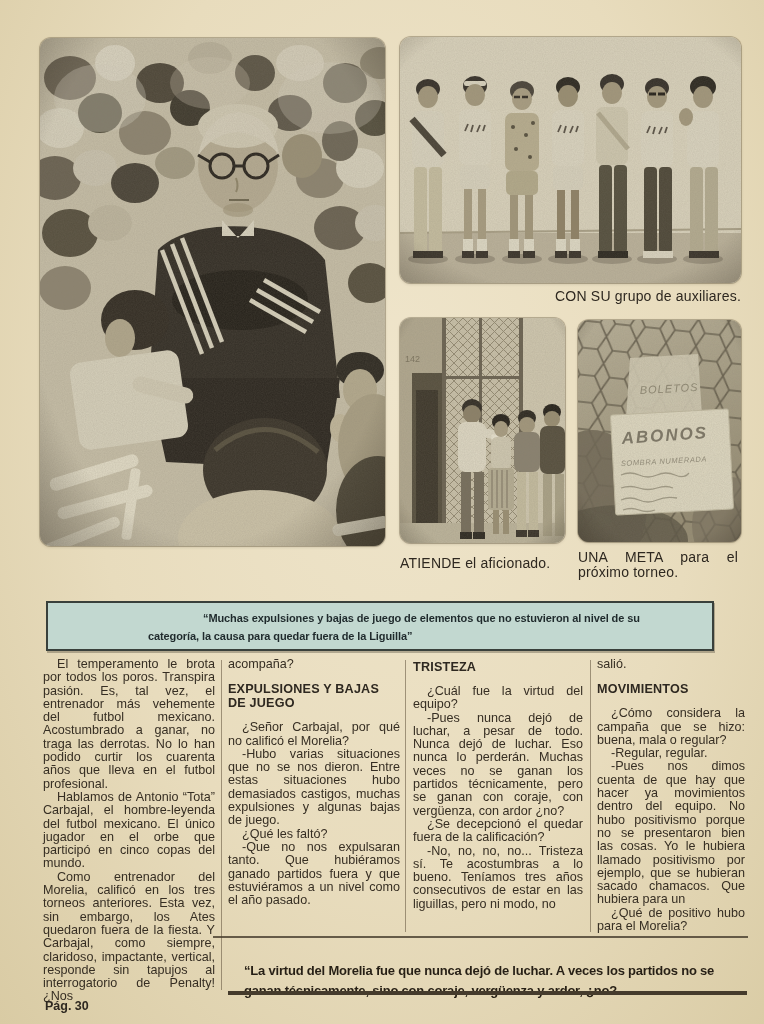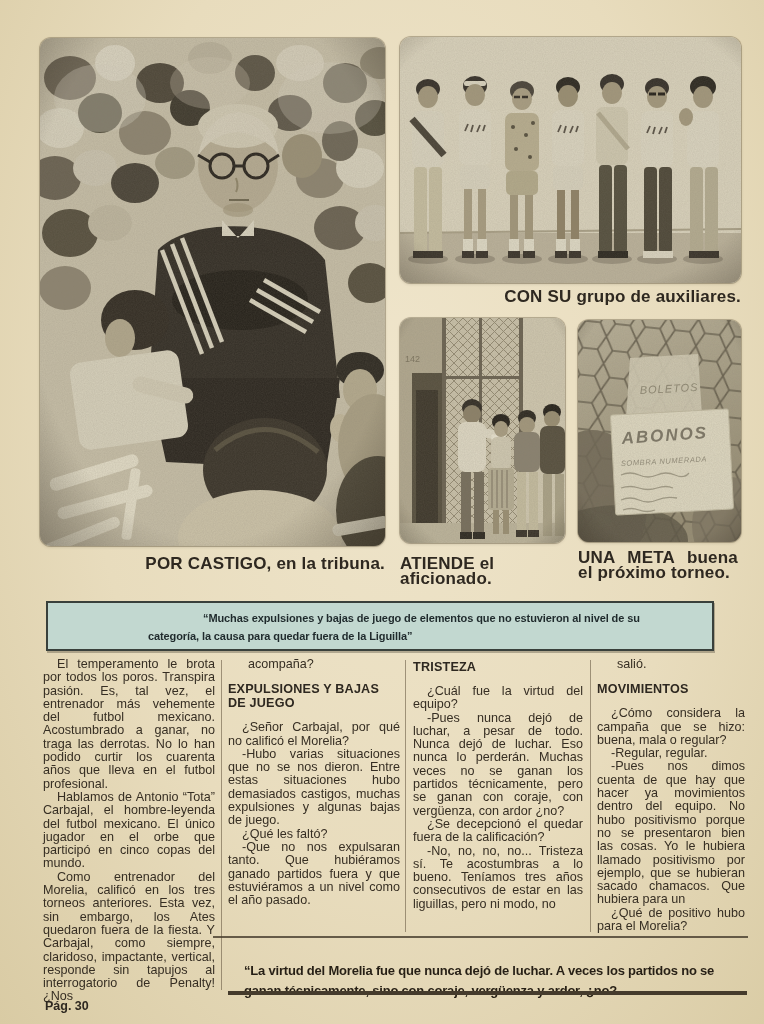--- a/index.html
+++ b/index.html
@@ -4,32 +4,32 @@
 <style>
   html,body{margin:0;padding:0;background:#8a8172;}
   .page{
     position:relative;width:764px;height:1024px;overflow:hidden;
     font-family:"Liberation Sans",sans-serif;
     background:radial-gradient(ellipse at 52% 38%, #efe5cb 0%, #e8dcbd 55%, #d9cba4 100%);
   }
   .photo{position:absolute;border-radius:11px;overflow:hidden;
          box-shadow:0 0 0 1px rgba(92,80,58,.35), 0 1px 3px rgba(80,68,46,.25);}
   .photo svg{display:block;}
-  .cap{position:absolute;font-weight:bold;font-size:17px;line-height:15px;
+  .cap{position:absolute;font-weight:normal;font-size:14px;line-height:15px;
        color:#2e2820;letter-spacing:.2px;}
   .qtbox{position:absolute;left:46px;top:601px;width:664px;height:46px;
          background:#c2d8d0;border:2px solid #39403b;
          box-shadow:1px 2px 0 rgba(70,62,48,.35);}
   .qtbox p{margin:0;padding:6px 60px 0 100px;text-indent:55px;
            font-weight:bold;font-size:11px;line-height:18px;letter-spacing:-.1px;
            color:#1f2a2c;text-align:left;}
   .col{position:absolute;top:658px;font-size:12.6px;line-height:13.3px;
        color:#362e23;text-align:justify;}
   .col p{margin:0;text-indent:14px;}
-  .col p.cont{text-indent:0;margin-left:20px;}
+  .col p.cont{text-indent:0;}
   .col h3{font-size:12.6px;line-height:14px;margin:11px 0 11px;color:#2e2820;
           text-align:left;letter-spacing:.2px;}
   .col h3.ctr{text-align:left;}
   .col3 h3{margin-top:2px;}
   .vrule{position:absolute;width:1px;background:rgba(95,80,58,.55);}
   .hrule{position:absolute;background:#453b2c;}
   .bq{position:absolute;left:228px;top:945px;width:518px;font-weight:bold;
       font-size:13px;line-height:20px;letter-spacing:-.2px;color:#261f15;}
   .bq p{margin:16px;}
   .pagenum{position:absolute;left:45px;top:999px;font-weight:bold;
@@ -137,21 +137,20 @@
           <rect x="16" y="458" width="98" height="12" rx="6" transform="rotate(-15 65 464)"></rect>
           <rect x="2" y="492" width="80" height="11" rx="5" transform="rotate(-22 42 497)"></rect>
           <rect x="86" y="430" width="10" height="72" rx="4" transform="rotate(8 91 466)"></rect>
           <rect x="292" y="482" width="58" height="12" rx="6" fill="#ddd7c2" transform="rotate(-10 321 488)"></rect>
         </g>
       </g>
       <rect width="345" height="508" filter="url(#gn1)" opacity=".5"></rect>
       <rect width="345" height="508" fill="url(#vin1)"></rect>
     </svg>
   </div>
-  <div class="cap" style="left:40px;top:556px;width:345px;text-align:right;">POR CASTIGO, en la tribuna.</div>
 
   <div class="photo" style="left:400px;top:37px;width:341px;height:246px;">
     <svg width="341" height="246" viewBox="0 0 341 246">
       <defs>
         <filter id="gn2" x="0" y="0" width="100%" height="100%">
           <feTurbulence type="fractalNoise" baseFrequency="0.9" numOctaves="2"></feTurbulence>
           <feColorMatrix type="matrix" values="0 0 0 0 0.24  0 0 0 0 0.21  0 0 0 0 0.16  0 0 0 0.4 0"></feColorMatrix>
         </filter>
         <radialGradient id="vin2" cx="50%" cy="45%" r="78%">
           <stop offset="0%" stop-color="rgba(40,33,22,0)"></stop>
@@ -379,21 +378,21 @@
           <path d="M43,155 q9,-4 18,0 t18,0 t18,0 t14,-2"></path>
           <path d="M43,168 q9,-3 18,0 t18,0 t16,0"></path>
           <path d="M43,180 q9,-4 18,0 t18,0 t20,-2"></path>
           <path d="M45,190 q8,-3 16,0 t16,0"></path>
         </g>
       </g>
       <rect width="163" height="222" filter="url(#gn4)" opacity=".55"></rect>
       <rect width="163" height="222" fill="url(#vin4)"></rect>
     </svg>
   </div>
-  <div class="cap" style="left:578px;top:550px;width:160px;text-align:justify;">UNA META buena el próximo torneo.</div>
+  <div class="cap" style="left:578px;top:550px;width:160px;text-align:justify;">UNA META para el próximo torneo.</div>
 
   <div class="qtbox">
     <p>“Muchas expulsiones y bajas de juego de elementos que no estuvieron al nivel de su categoría, la causa para quedar fuera de la Liguilla”</p>
   </div>
 
   <div class="col" style="left:43px;width:172px;">
     <p>El temperamento le brota por todos los poros. Transpira pasión. Es, tal vez, el entrenador más vehemente del futbol mexicano. Acostumbrado a ganar, no traga las derrotas. No lo han podido curtir los cuarenta años que lleva en el futbol profesional.</p>
     <p>Hablamos de Antonio “Tota” Carbajal, el hombre-leyenda del futbol mexicano. El único jugador en el orbe que participó en cinco copas del mundo.</p>
     <p>Como entrenador del Morelia, calificó en los tres torneos anteriores. Esta vez, sin embargo, los Ates quedaron fuera de la fiesta. Y Carbajal, como siempre, claridoso, impactante, vertical, responde sin tapujos al interrogatorio de Penalty! ¿Nos</p>
   </div>

